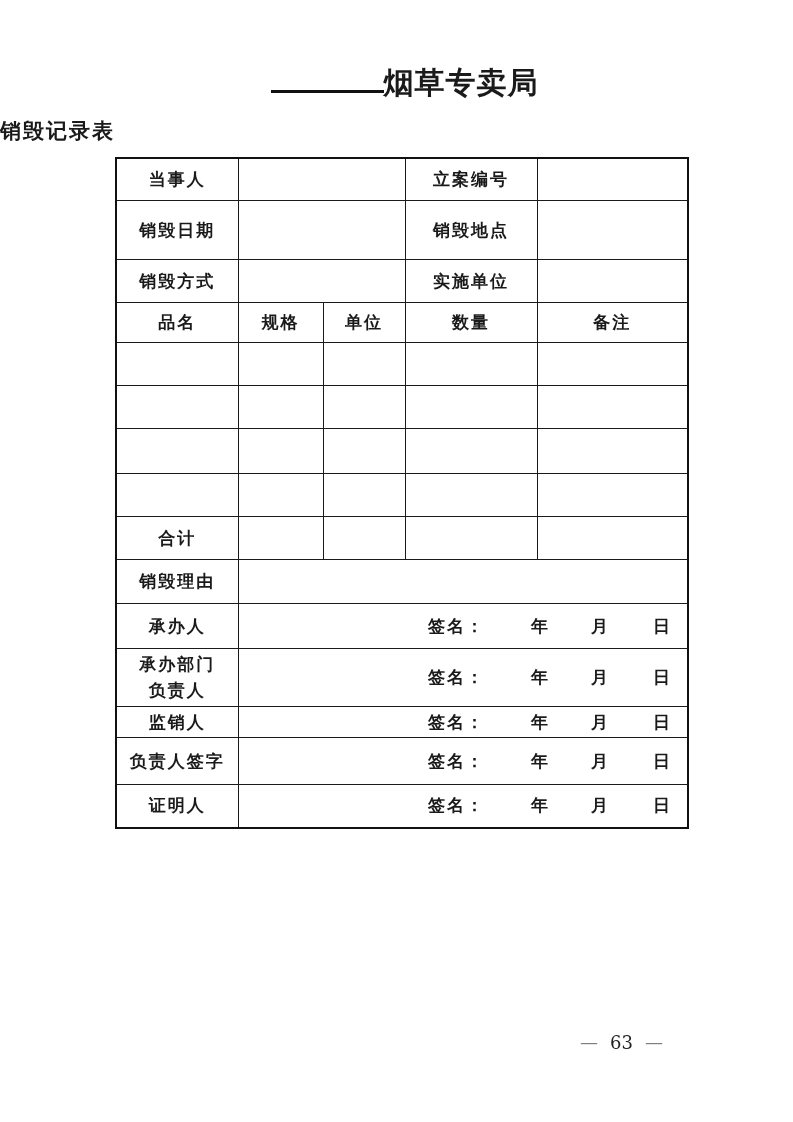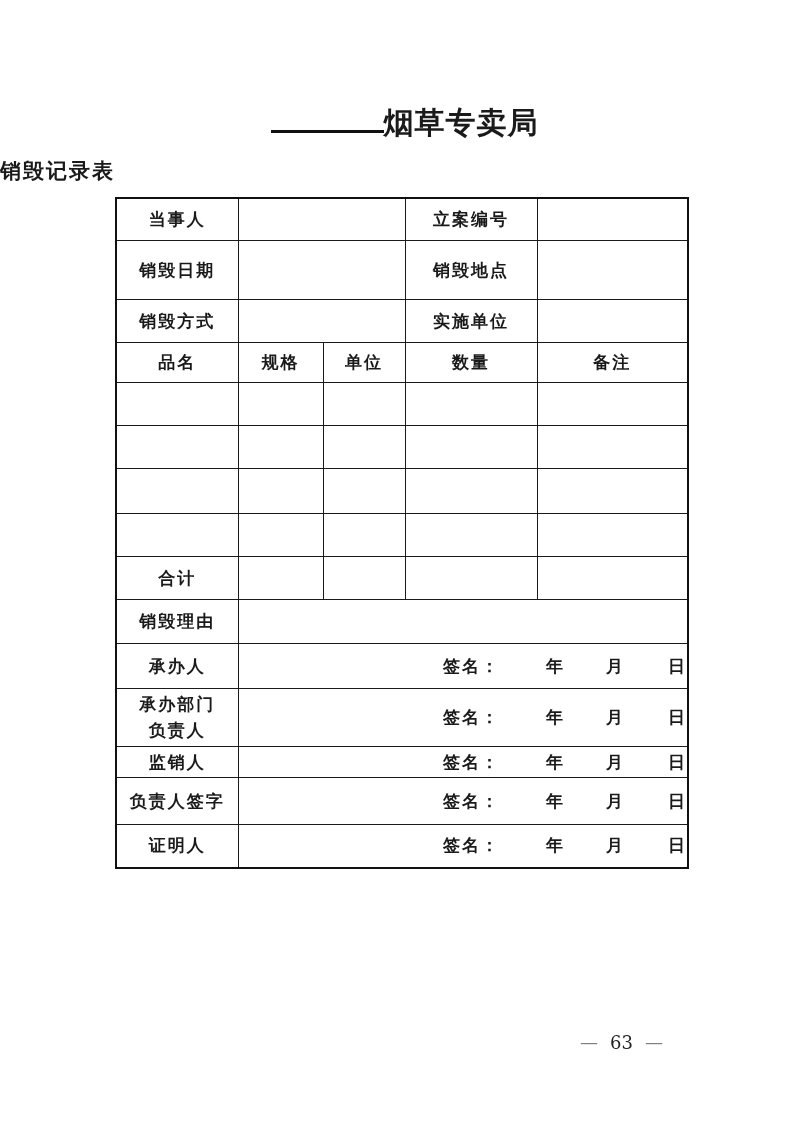--- a/index.html
+++ b/index.html
@@ -5,21 +5,21 @@
   html,body { margin:0; padding:0; background:#ffffff; }
   .page {
     position:relative;
     width:793px; height:1122px;
     background:#ffffff;
     color:#1a1a1a;
     font-family:"DejaVu Serif","Liberation Serif",serif;
     overflow:hidden;
   }
   .doc-title {
-    padding-top:100px;
+    padding-top:60px;
     text-align:center;
     font-size:30px;
     font-weight:bold;
     letter-spacing:1px;
     line-height:1.25;
     white-space:nowrap;
     margin-left:16px;
   }
   .blank-line {
     display:inline-block;
@@ -52,20 +52,21 @@
     letter-spacing:2px;
     padding:0;
     overflow:hidden;
   }
   td.lbl { letter-spacing:3px; }
   td.multiline { white-space:pre-line; line-height:1.5; letter-spacing:2px; }
   .sigwrap {
     display:flex;
     justify-content:flex-end;
     align-items:center;
+    padding-right:15px;
     letter-spacing:2px;
   }
   .sigwrap .unit-year  { margin-left:46px; }
   .sigwrap .unit-month { margin-left:41px; }
   .sigwrap .unit-day   { margin-left:43px; }
   .page-number {
     position:absolute;
     top:1032px;
     right:130px;
     display:flex;

